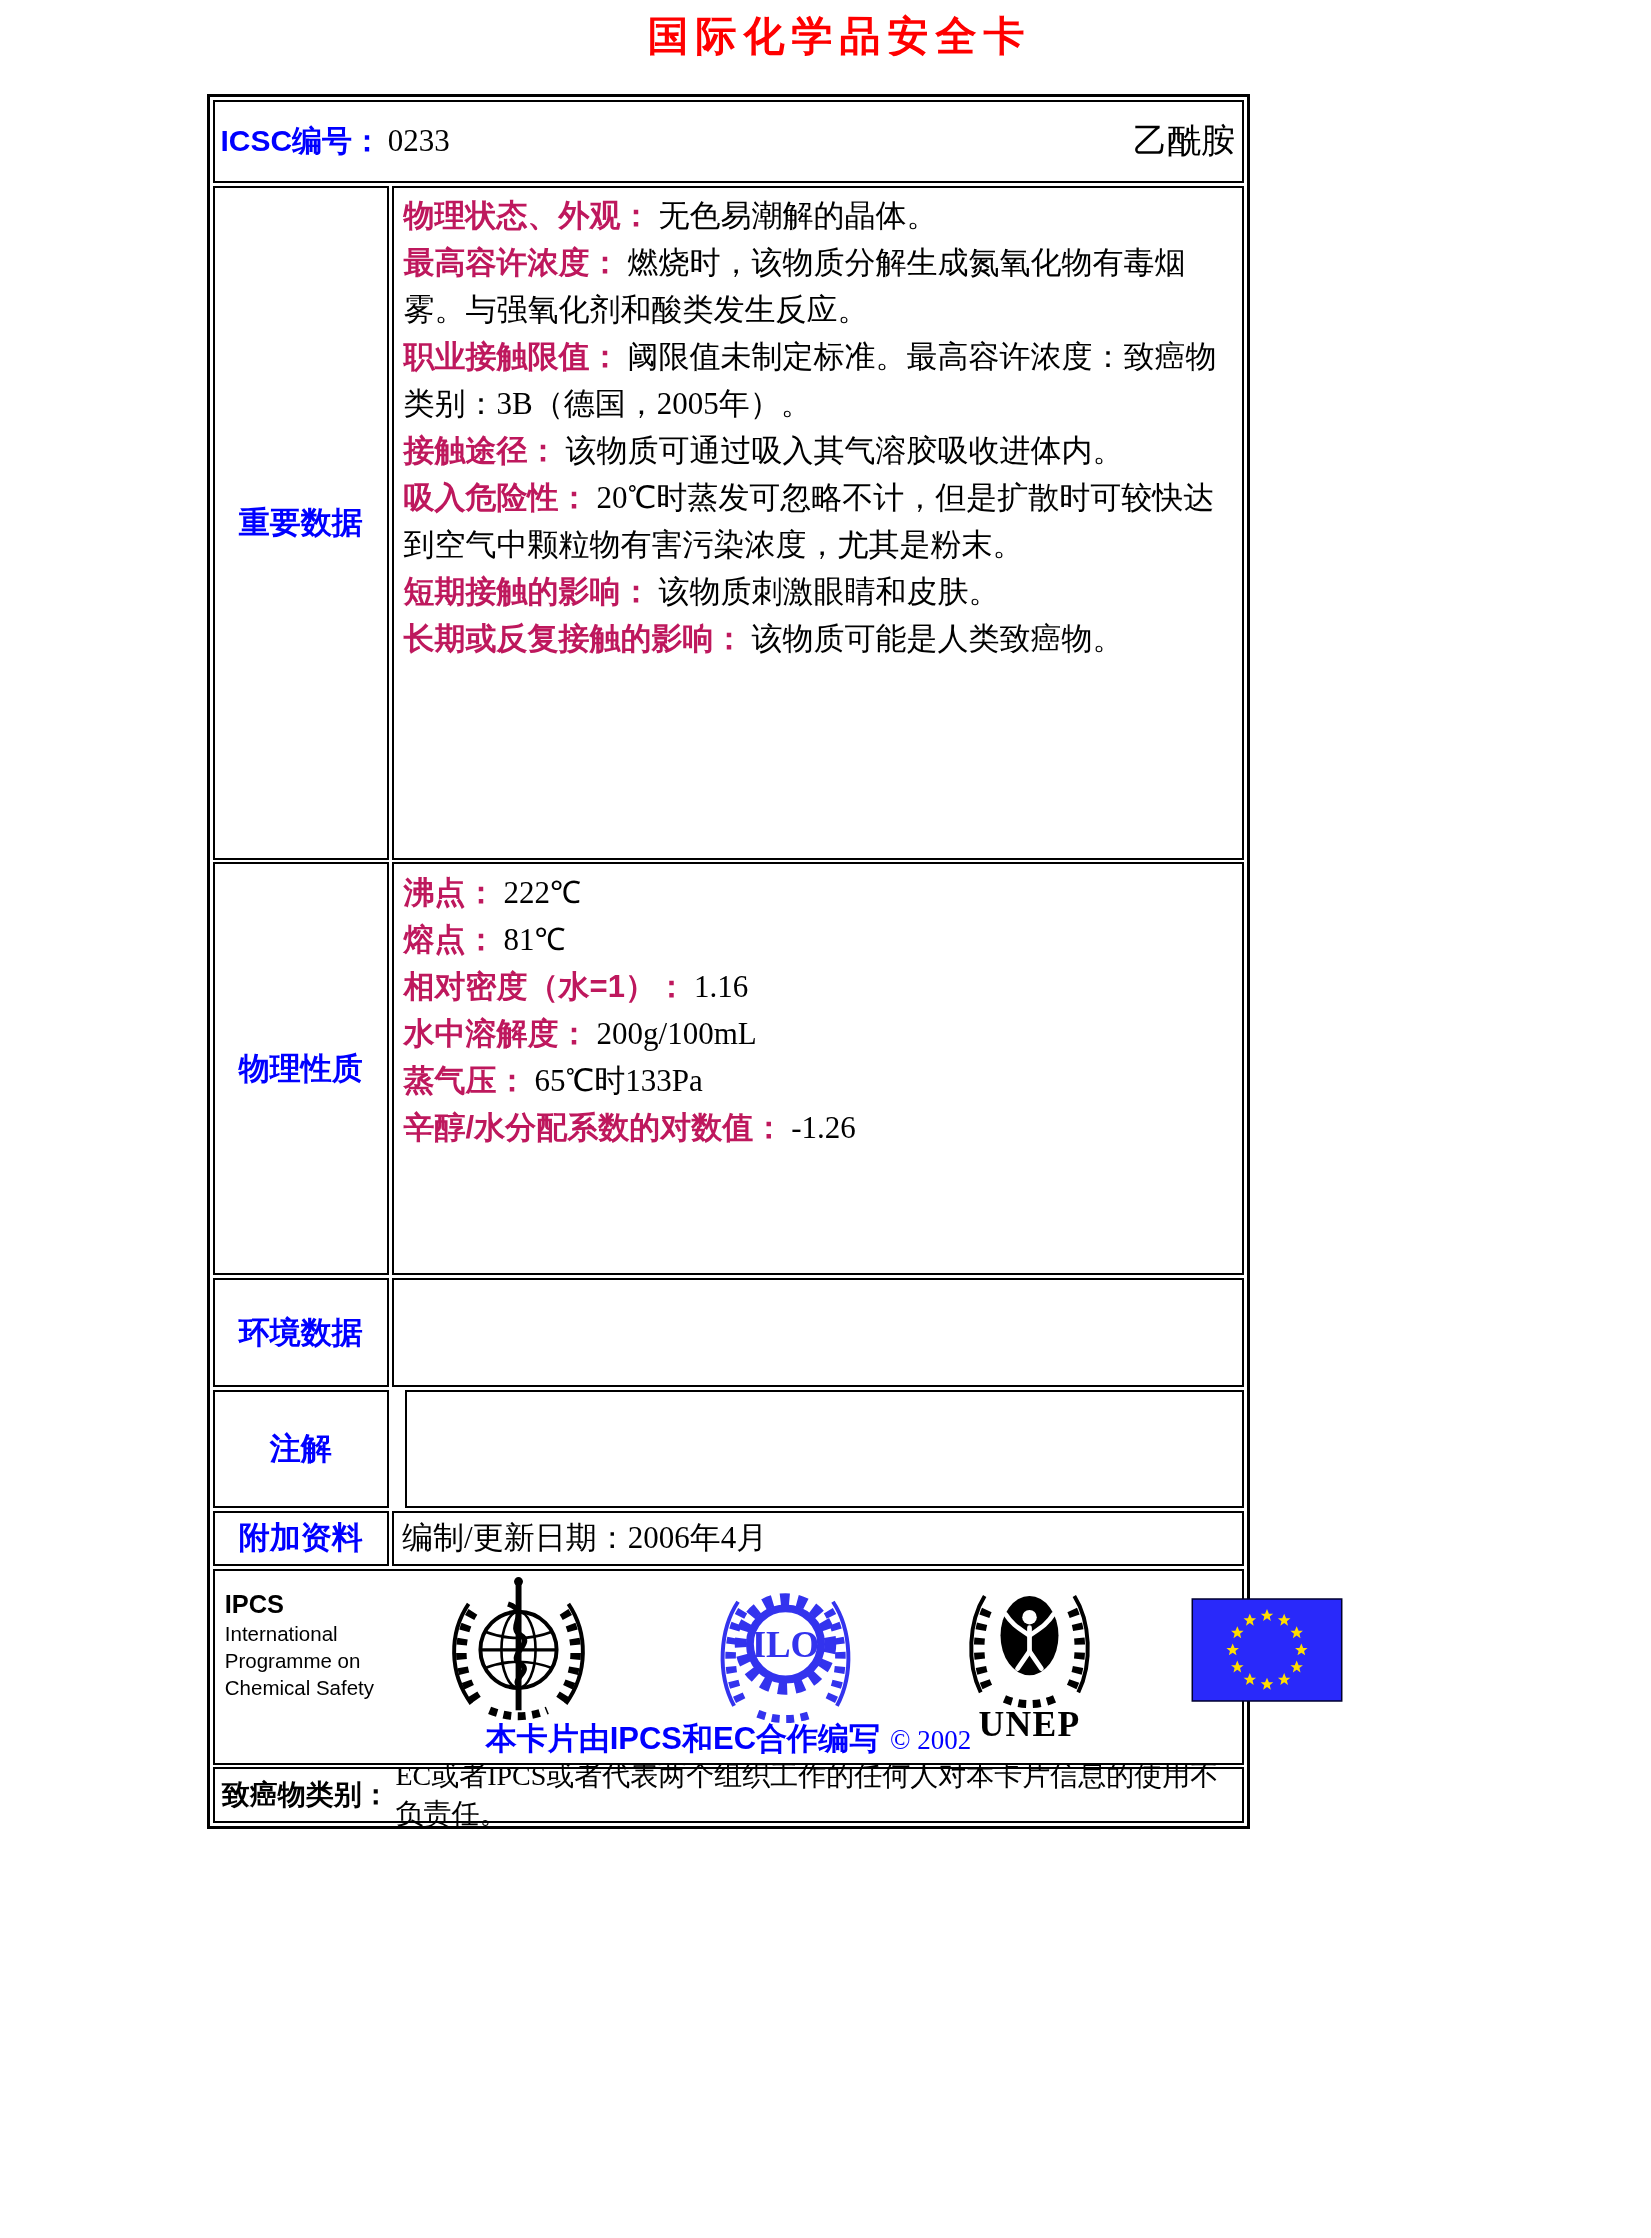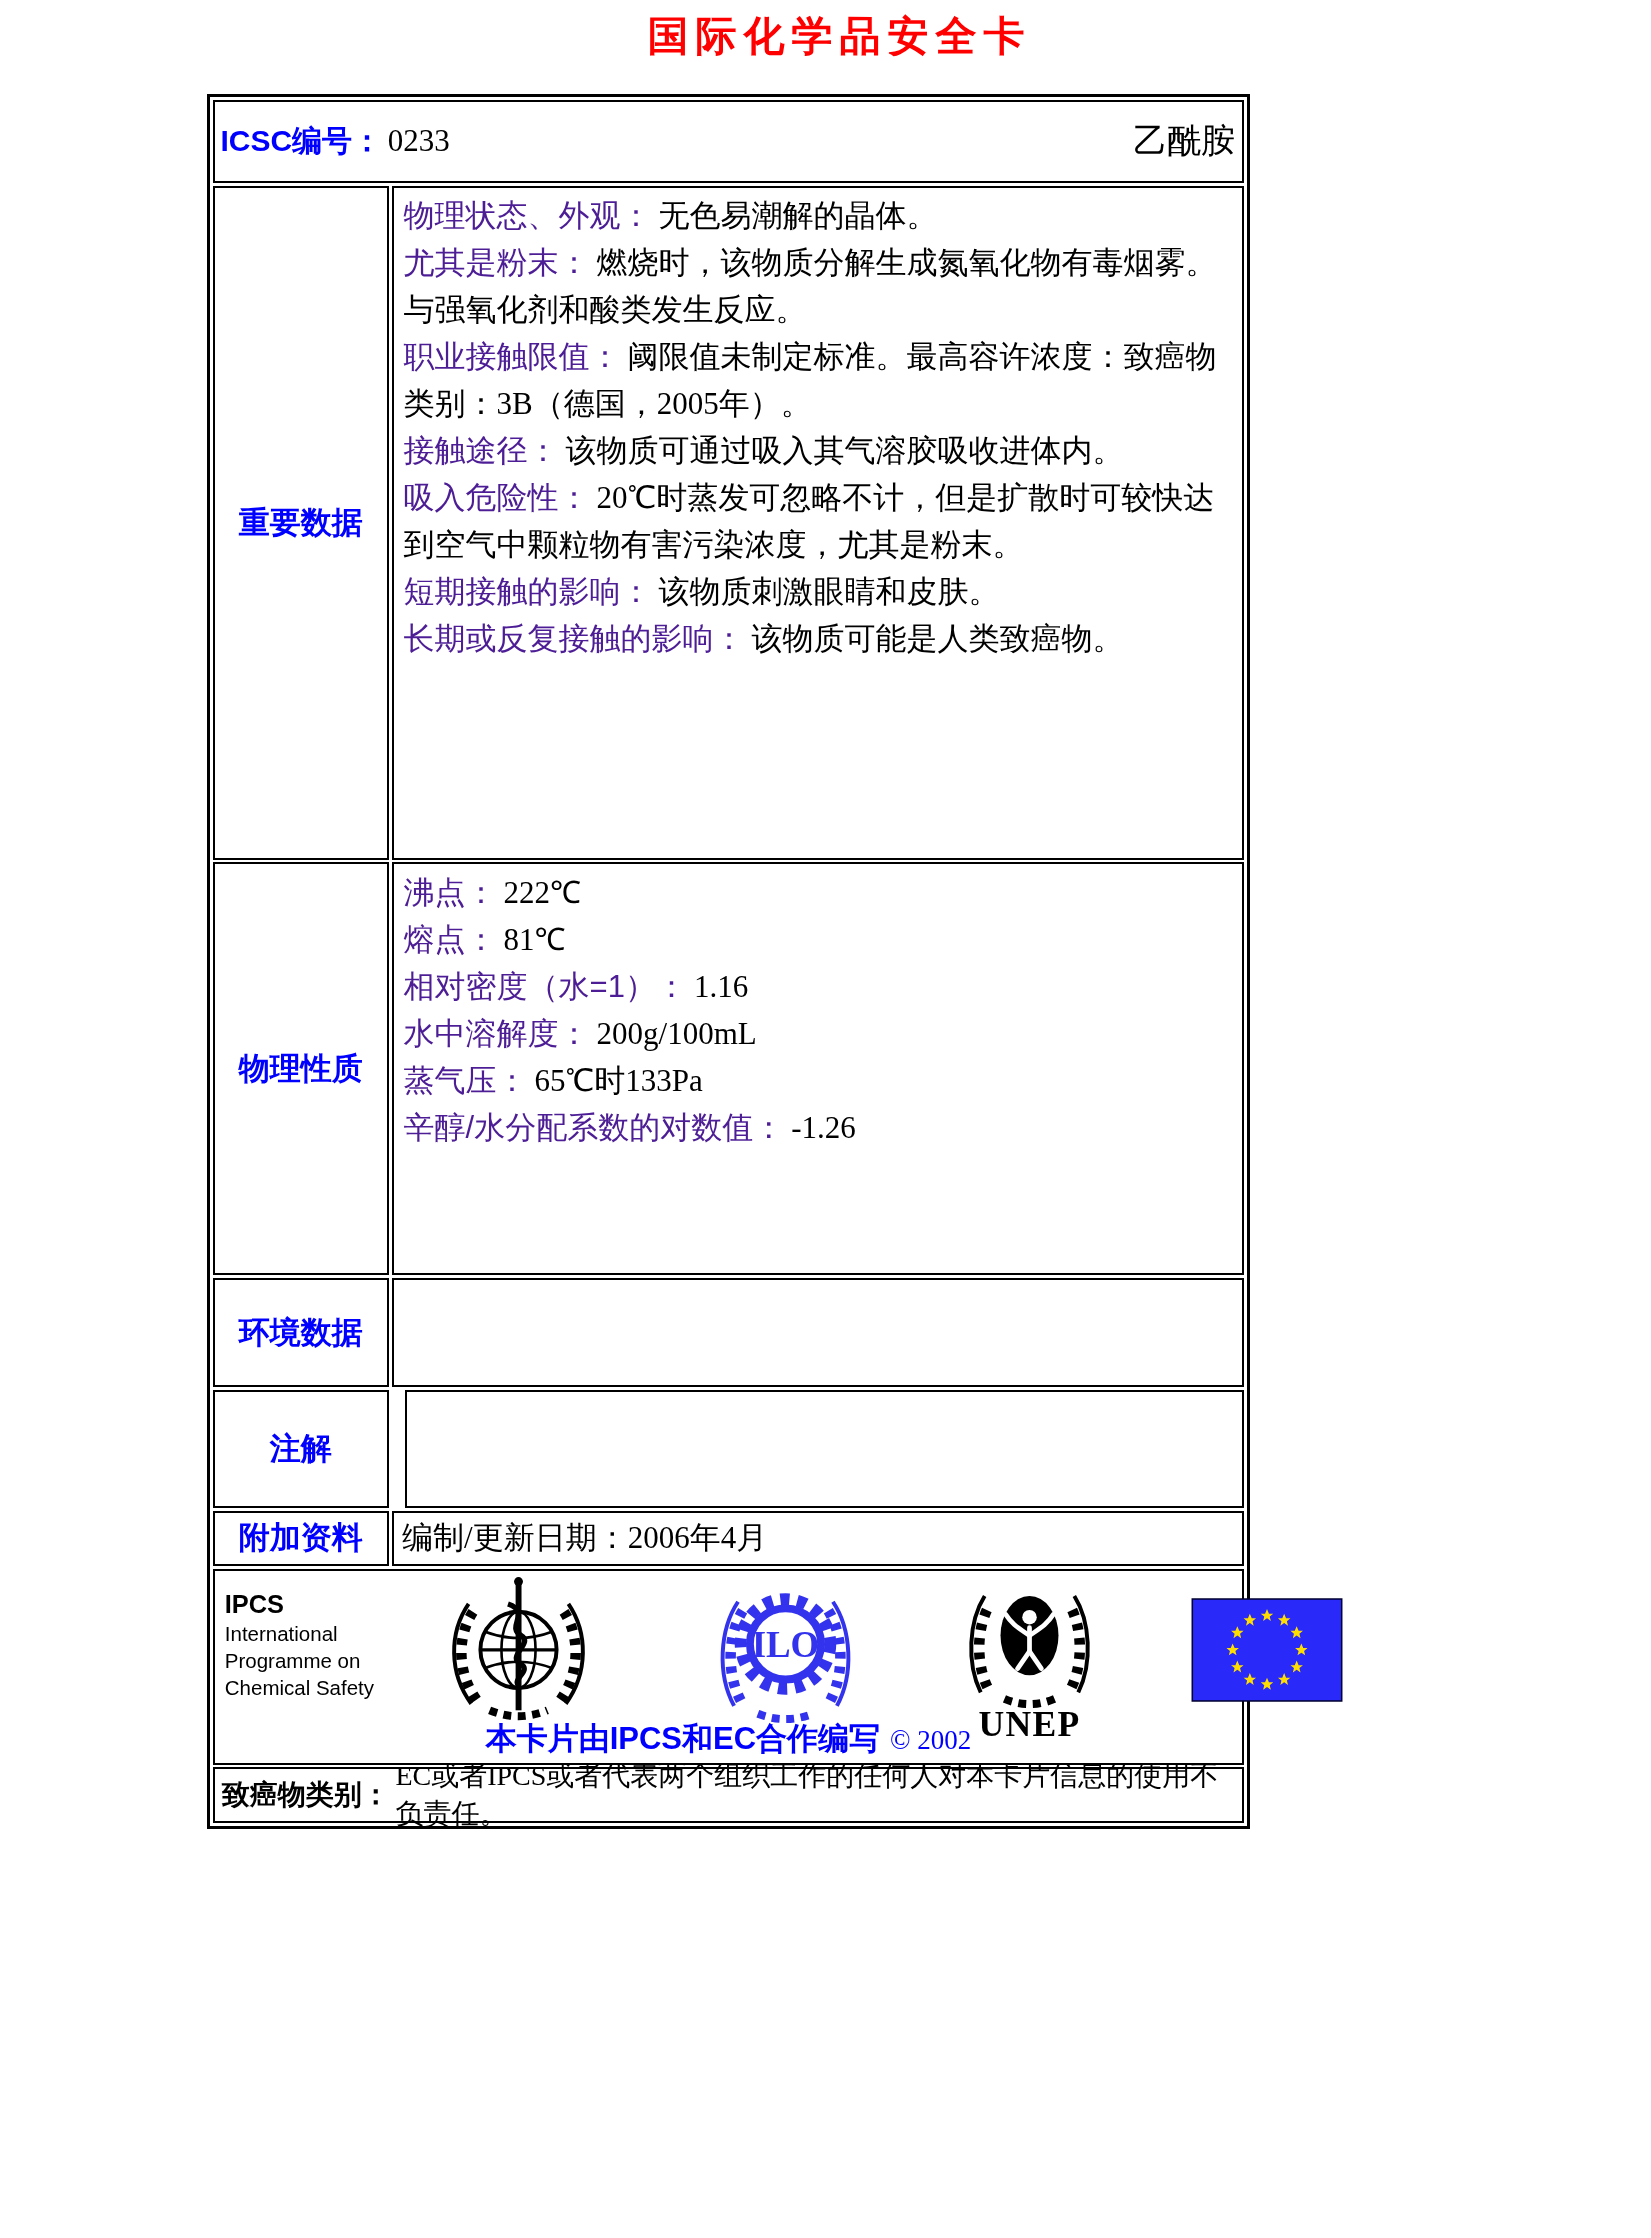--- a/index.html
+++ b/index.html
@@ -28,21 +28,21 @@
   .row-logos{height:196px;}
   .row-legal{height:56px;}
   .row .cell{height:100%;}
   
   .header-cell{display:flex;align-items:center;justify-content:space-between;padding:0 7px 0 5.6px;}
   .icsc-label{font-family:"Liberation Sans", sans-serif;font-weight:bold;color:#0000ff;font-size:30px;}
   .icsc-num{font-size:31px;margin-left:5.6px;}
   .chem-name{font-size:34px;}
   
   .body-text p{margin:0;font-size:31px;line-height:47px;max-width:996px;}
-  .lbl{font-family:"Liberation Sans", sans-serif;font-weight:normal;color:#4c1d95;margin-top:41px;}
+  .lbl{font-family:"Liberation Sans", sans-serif;font-weight:bold;color:#be185d;margin-top:41px;}
   .txt{margin-left:7px;}
   
   .additional-cell{display:flex;align-items:center;font-size:31px;padding:0 8.5px;}
   
   .logos-cell{position:relative;}
   .ipcs-block{position:absolute;left:10px;top:18.3px;font-family:"Liberation Sans", sans-serif;}
   .ipcs-acronym{font-size:25.4px;font-weight:bold;line-height:31px;}
   .ipcs-line{font-size:20.5px;line-height:27px;}
   .logo{position:absolute;}
   .logo-who{left:224px;top:4.2px;}
@@ -73,21 +73,21 @@
         <div class="chem-name">乙酰胺</div>
       </div>
     </div>
 
     <div class="row row-important">
       <div class="cell label-cell">
         <span>重要数据</span>
       </div>
       <div class="cell content-cell body-text">
         <p><span class="lbl">物理状态、外观：</span><span class="txt">无色易潮解的晶体。</span></p>
-        <p><span class="lbl">尤其是粉末：</span><span class="txt">燃烧时，该物质分解生成氮氧化物有毒烟雾。与强氧化剂和酸类发生反应。</span></p>
+        <p><span class="lbl">最高容许浓度：</span><span class="txt">燃烧时，该物质分解生成氮氧化物有毒烟雾。与强氧化剂和酸类发生反应。</span></p>
         <p><span class="lbl">职业接触限值：</span><span class="txt">阈限值未制定标准。最高容许浓度：致癌物类别：3B（德国，2005年）。</span></p>
         <p><span class="lbl">接触途径：</span><span class="txt">该物质可通过吸入其气溶胶吸收进体内。</span></p>
         <p><span class="lbl">吸入危险性：</span><span class="txt">20℃时蒸发可忽略不计，但是扩散时可较快达到空气中颗粒物有害污染浓度，尤其是粉末。</span></p>
         <p><span class="lbl">短期接触的影响：</span><span class="txt">该物质刺激眼睛和皮肤。</span></p>
         <p><span class="lbl">长期或反复接触的影响：</span><span class="txt">该物质可能是人类致癌物。</span></p>
       </div>
     </div>
 
     <div class="row row-physical">
       <div class="cell label-cell">

